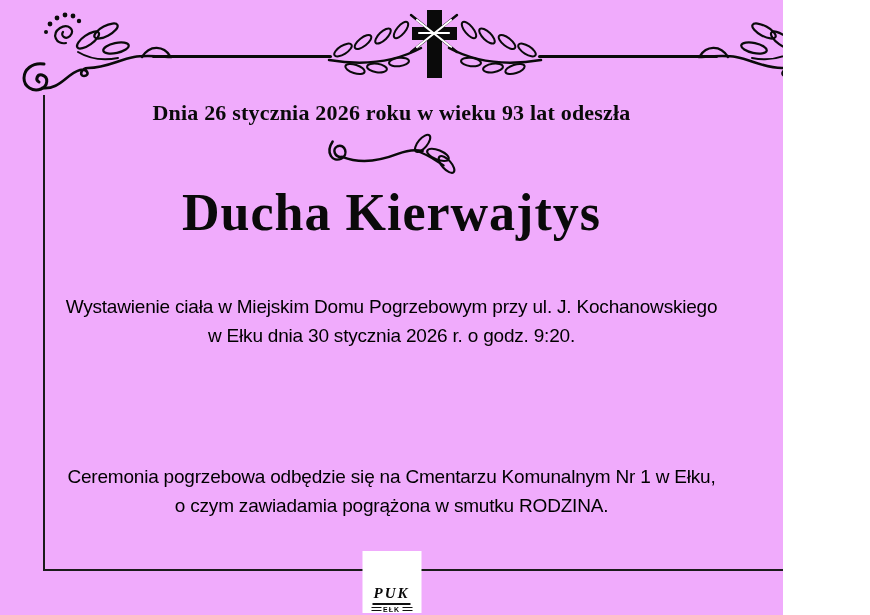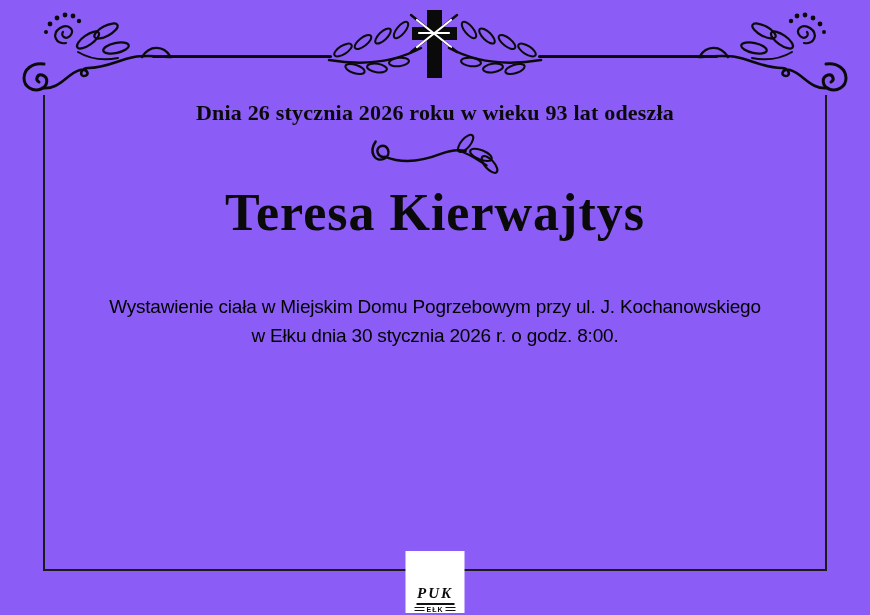--- a/index.html
+++ b/index.html
@@ -1,20 +1,20 @@
 <!DOCTYPE html>
 <html><head>
 <meta charset="utf-8">
 <style>
   * { margin:0; padding:0; box-sizing:border-box; }
   html,body { background:#ffffff; }
   .card {
     position:relative;
-    width:870px; height:615px;
-    background:#8b5cf6;
+    width:783px; height:615px;
+    background:#f0abfc;
     overflow:hidden;
     font-family:"Liberation Serif", serif;
     color:#0a0a0a;
   }
   
   .frame-left, .frame-right {
     position:absolute; top:95px; width:2px; height:475px; background:#1b1b1b;
   }
   .frame-left  { left:43px; }
   .frame-right { left:825px; }
@@ -164,24 +164,26 @@
   <div class="intro">Dnia 26 stycznia 2026 roku w wieku 93 lat odeszła</div>
 
   <svg class="divider" viewBox="0 0 140 46" fill="none" stroke="#0a0a0a" stroke-linecap="round">
     <path d="M8,12 C0,24 8,34 17,30 C25,26 21,14 13,17 C7,20 10,29 18,28 C38,36 58,32 76,25 C86,21 94,20 102,22" stroke-width="2.6"></path>
     <path d="M96,22 C106,25 114,31 124,37" stroke-width="2.2"></path>
     <ellipse cx="0" cy="0" rx="11" ry="4.8" stroke-width="2.2" transform="translate(102,14) rotate(-50)"></ellipse>
     <ellipse cx="0" cy="0" rx="12" ry="5" stroke-width="2.2" transform="translate(118,26) rotate(22)"></ellipse>
     <ellipse cx="0" cy="0" rx="11" ry="4.8" stroke-width="2.2" transform="translate(127,36) rotate(48)"></ellipse>
   </svg>
 
-  <div class="deceased-name">Teresa Kierwajtys</div>
+  <div class="deceased-name">Ducha Kierwajtys</div>
 
   <p class="para p1">Wystawienie ciała w Miejskim Domu Pogrzebowym przy ul. J. Kochanowskiego
-w Ełku dnia 30 stycznia 2026 r. o godz. 8:00.</p>
+w Ełku dnia 30 stycznia 2026 r. o godz. 9:20.</p>
+  <p class="para p3">Ceremonia pogrzebowa odbędzie się na Cmentarzu Komunalnym Nr 1 w Ełku,
+o czym zawiadamia pogrążona w smutku RODZINA.</p>
 
   <div class="logo">
     <span class="logo-primary">PUK</span>
     <div class="logo-sub">
       <span class="sub-line"></span>
       <span class="logo-secondary">EŁK</span>
       <span class="sub-line"></span>
     </div>
   </div>
 

